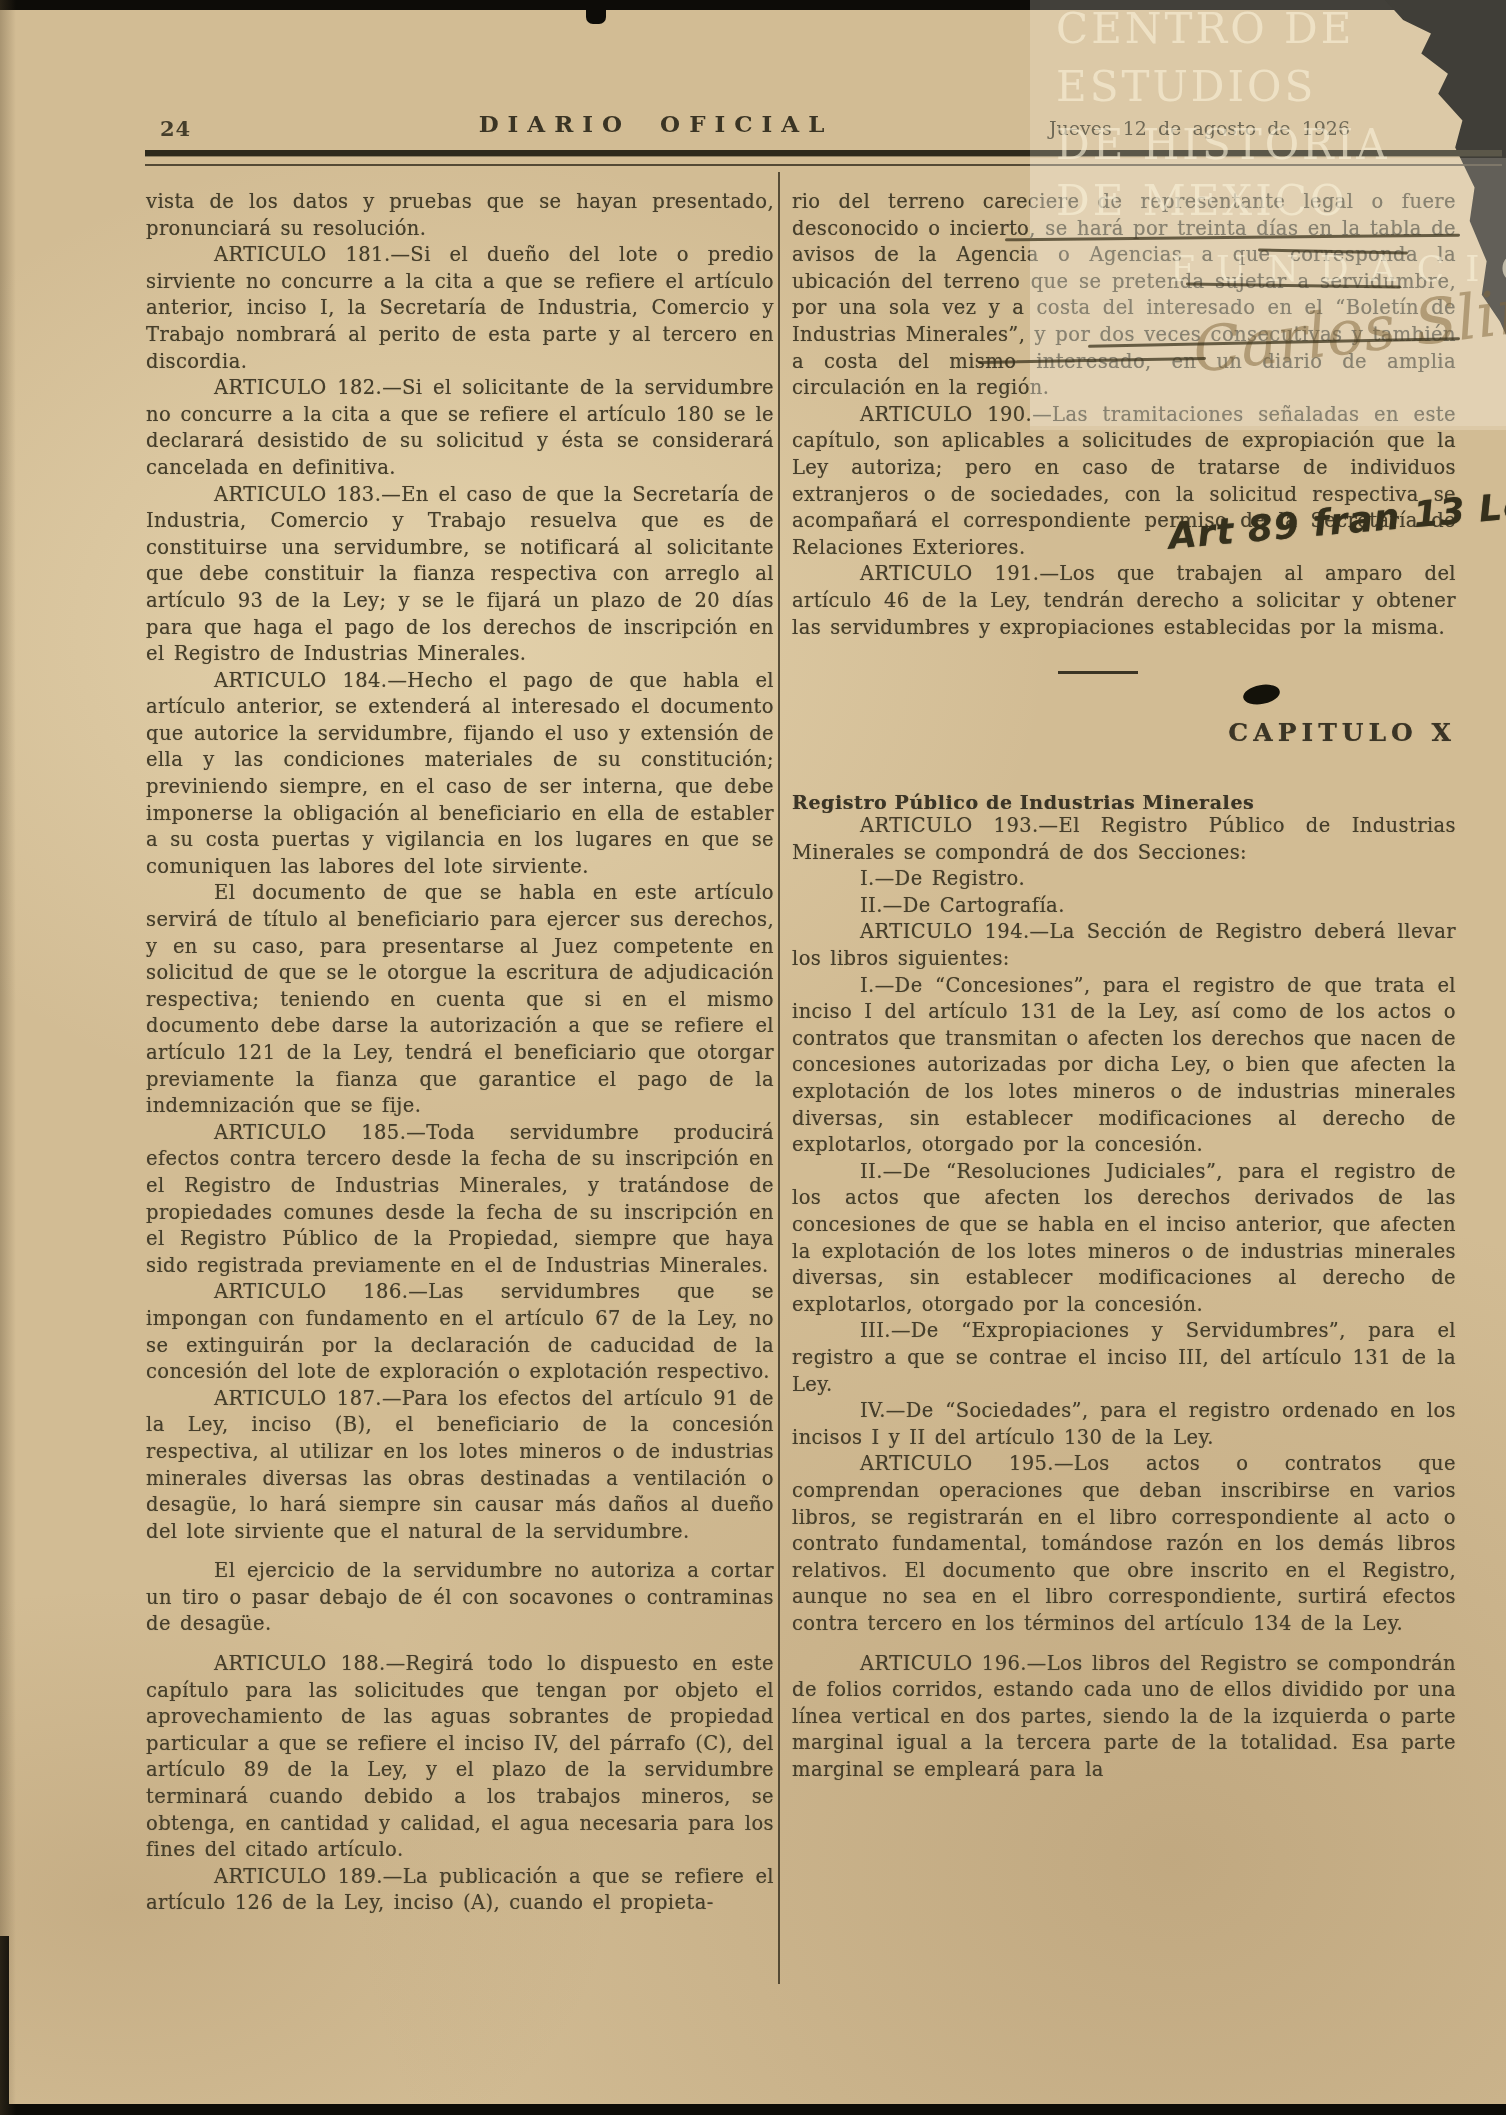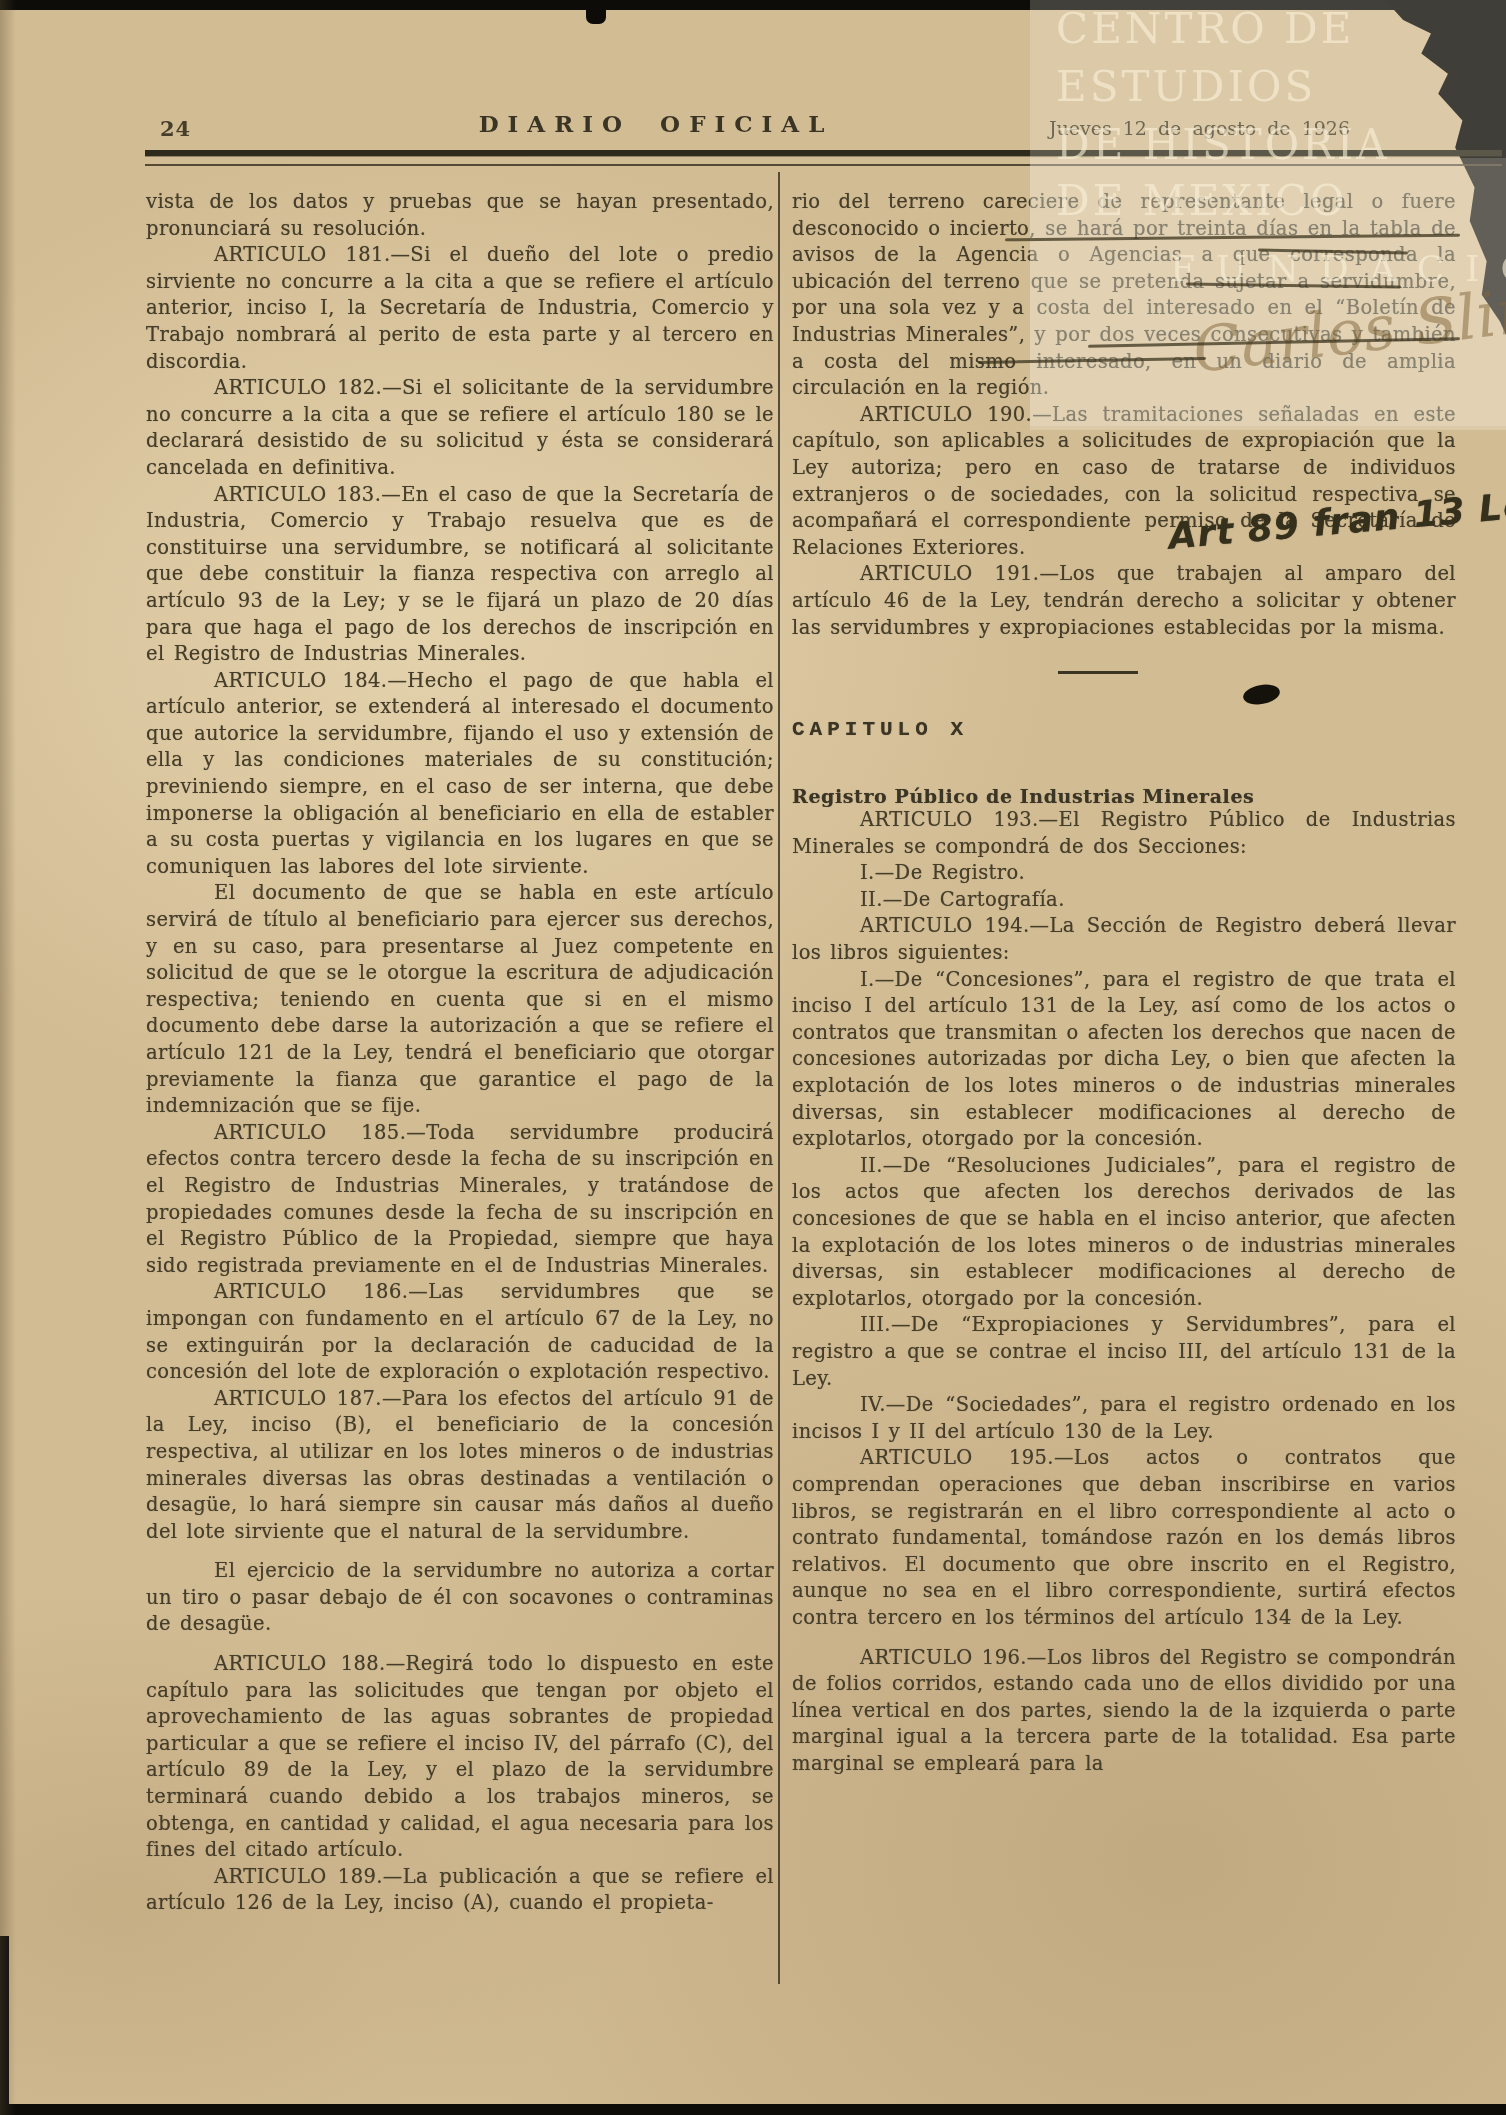--- a/index.html
+++ b/index.html
@@ -38,21 +38,21 @@
   .col-right{left:792px;width:664px;}
   .para{
     margin:0;text-align:justify;text-indent:68px;
     font-size:19.5px;line-height:26.6px;
     letter-spacing:0.4px;word-spacing:2.5px;
     text-shadow:0 0 0.7px rgba(66,56,34,0.6);
   }
   .para.no-indent{text-indent:0;}
   .para.spaced{margin-top:13px;}
   .chapter-divider{width:80px;height:3px;background:#3a3424;margin:30px 0 0 266px;}
-  .chapter-heading{margin:44px 0 0 0;text-align:left;font-weight:bold;font-size:21px;letter-spacing:5px;color:#3b3526;text-shadow:0 0 0.7px rgba(60,50,30,0.6);font-family:Liberation Mono, monospace;}
+  .chapter-heading{margin:44px 0 0 0;text-align:right;font-weight:bold;font-size:25px;letter-spacing:5px;color:#3b3526;text-shadow:0 0 0.7px rgba(60,50,30,0.6);}
   .chapter-subheading{margin:44px 0 0 0;font-weight:bold;font-size:19px;letter-spacing:0.6px;color:#3b3526;text-shadow:0 0 0.7px rgba(60,50,30,0.6);}
   .ink-blob{position:absolute;left:1243px;top:685px;width:37px;height:19px;background:#14120a;border-radius:50%;transform:rotate(-10deg);}
   
   .wm-band{position:absolute;left:1030px;top:0;width:476px;height:430px;background:rgba(255,250,235,0.22);}
   .wm-band-lower{position:absolute;left:1030px;top:158px;width:476px;height:268px;background:rgba(255,252,240,0.18);}
   .wm-text{position:absolute;left:1040px;top:0;width:420px;height:430px;}
   .wm-line{position:absolute;left:16px;width:100%;text-align:left;font-size:42px;color:rgba(248,240,216,0.62);letter-spacing:3px;font-family:"DejaVu Serif","Liberation Serif",serif;}
   .wm-line-1{top:4px;}
   .wm-line-2{top:62px;}
   .wm-line-3{top:120px;}

